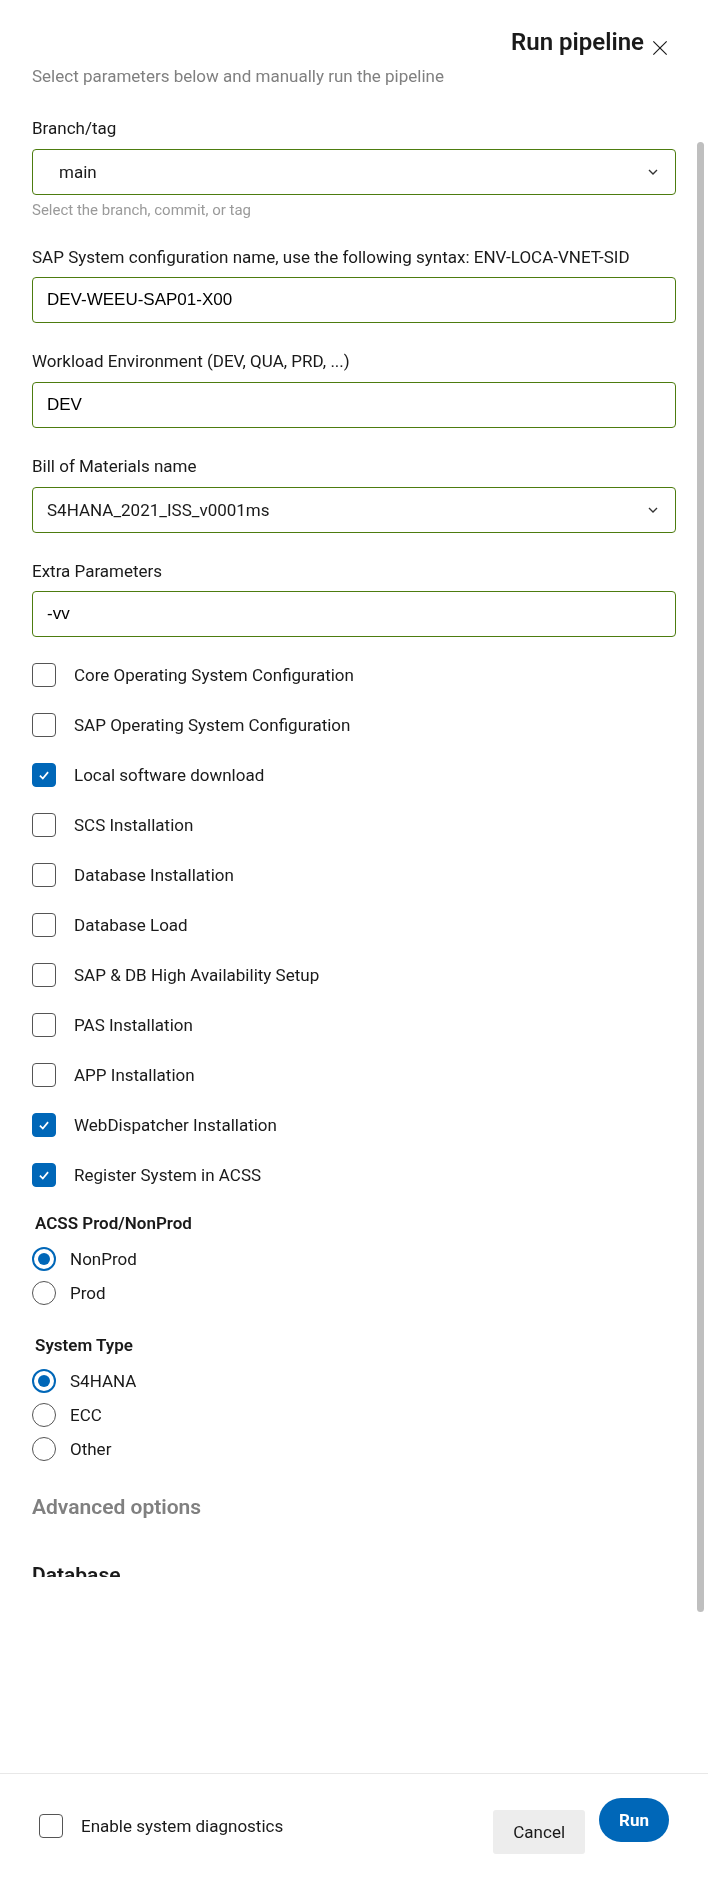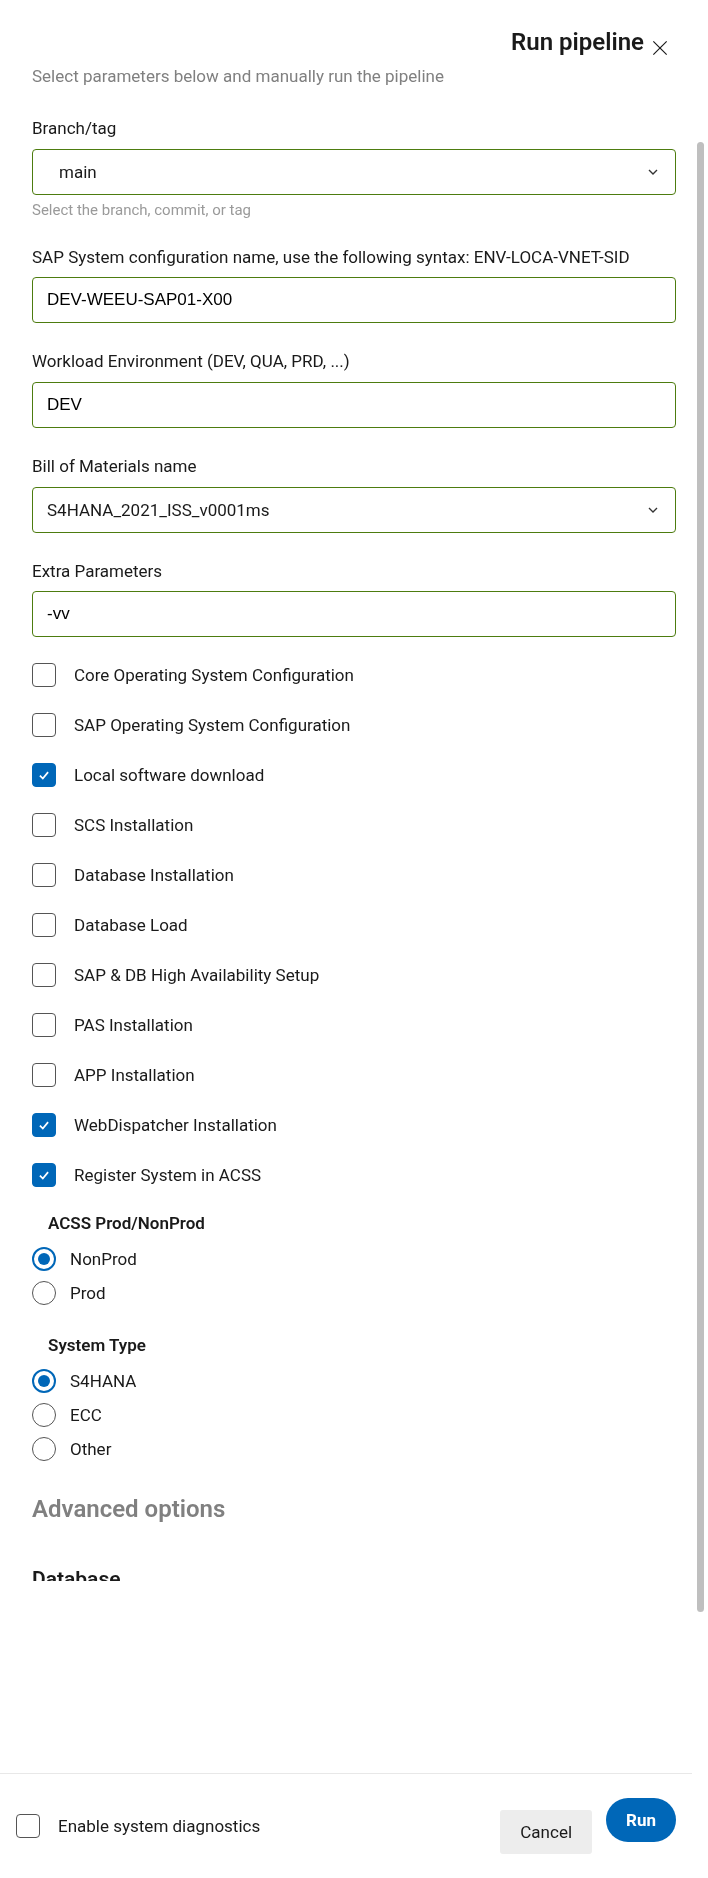--- a/index.html
+++ b/index.html
@@ -105,21 +105,21 @@
     background:#0067b8;
     border-color:#0067b8;
   }
   .checkbox.checked svg { width:14px;height:14px;stroke:#fff;stroke-width:3;fill:none; }
   .checkbox-label { font-size:17px; color:#1a1a1a; }
 
   .group-heading {
     font-size:17px;
     font-weight:600;
     color:#1a1a1a;
-    margin:4px 0 14px 16px;
+    margin:4px 0 14px 3px;
   }
   .radio-row {
     display:flex;
     align-items:center;
     margin-bottom:10px;
     cursor:pointer;
   }
   .radio {
     width:24px;height:24px;
     border:1px solid #555;
@@ -128,43 +128,43 @@
     display:flex;align-items:center;justify-content:center;
     flex-shrink:0;
   }
   .radio.selected { border-color:#0067b8; border-width:2px; }
   .radio.selected .dot {
     width:12px;height:12px;border-radius:50%;background:#0067b8;
   }
   .radio-label { font-size:17px; color:#1a1a1a; }
 
   .advanced {
-    font-size:24px;
+    font-size:21px;
     font-weight:600;
     color:#808080;
     margin-top:34px;
     cursor:pointer;
   }
   .variables-cut {
     font-size:21px;
     font-weight:600;
     color:#1a1a1a;
     margin-top:44px;
     height:14px;
     overflow:hidden;
   }
 
   .footer {
     position:absolute;
-    bottom:0; left:0; right:16px;
+    bottom:0; left:0; right:0;
     height:105px;
     border-top:1px solid #e8e8e8;
     display:flex;
     align-items:center;
-    padding:0 16px;
+    padding:0 39px;
     background:#fff;
   }
   .footer .left {
     display:flex; align-items:center; flex:1;
   }
   .footer .cb {
     width:24px;height:24px;border:1px solid #555;border-radius:4px;margin-right:18px;
   }
   .footer .right { display:flex; gap:14px; }
   .btn {

